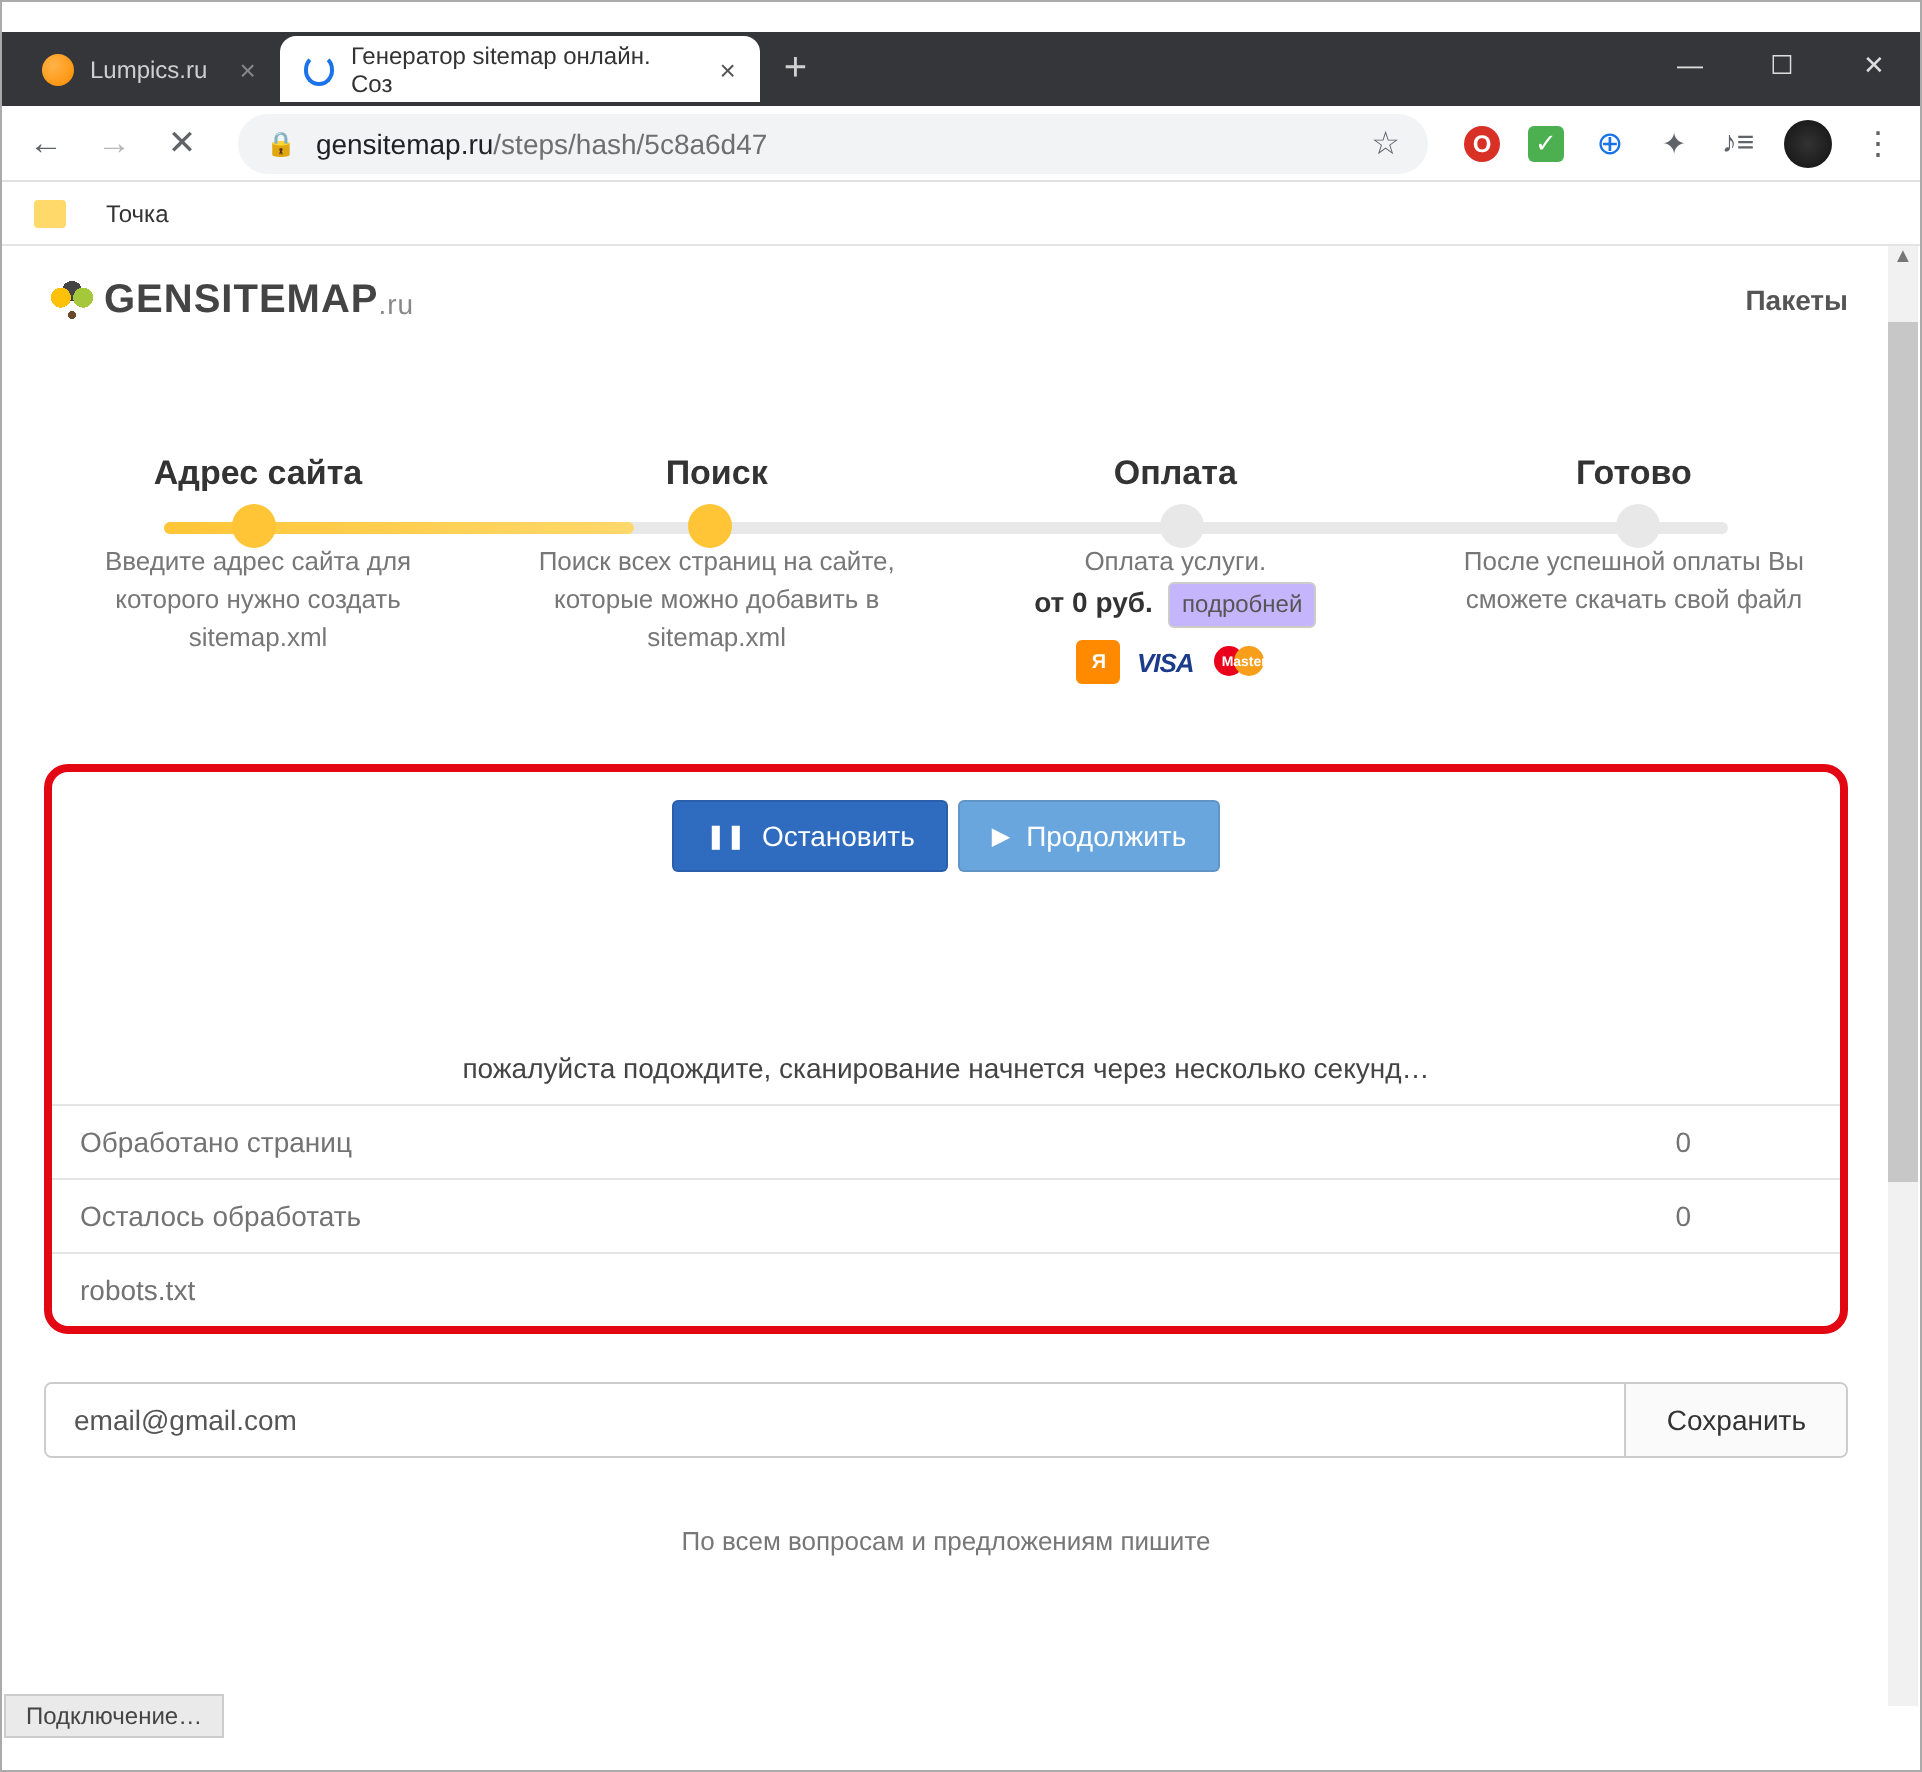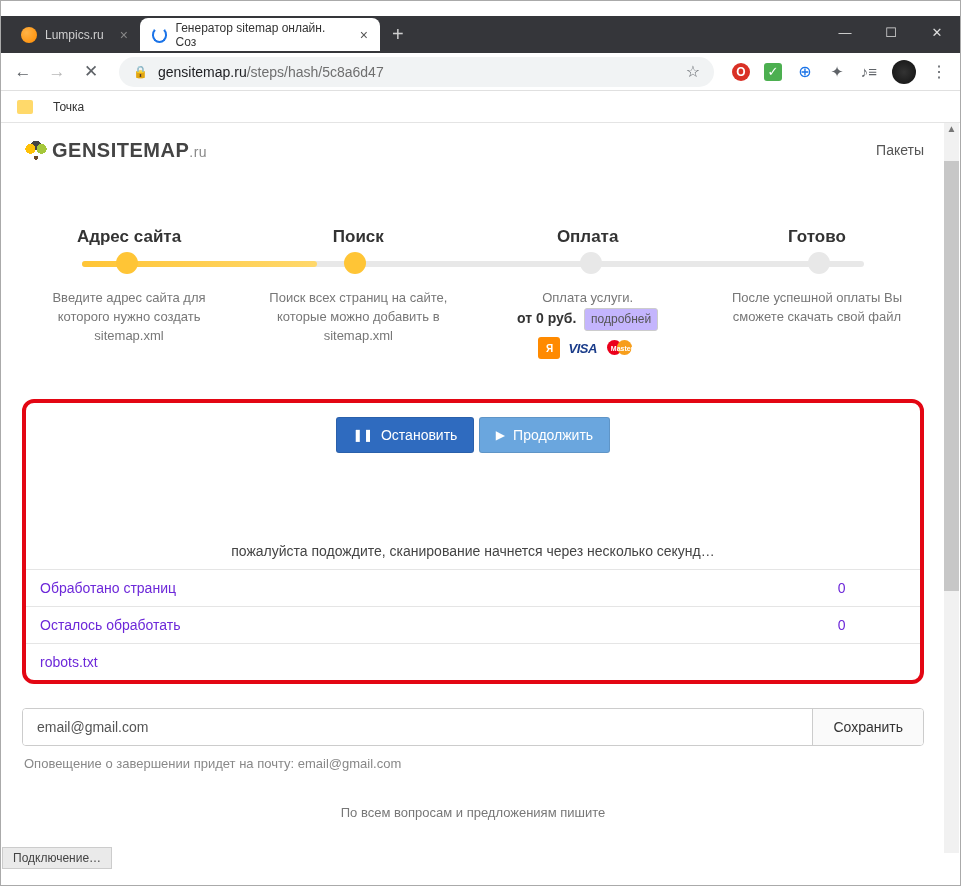--- a/index.html
+++ b/index.html
@@ -41,26 +41,26 @@
 .book .fold{width:16px;height:14px;background:#ffd96a;border-radius:2px}
 
 .viewport{position:absolute;top:122px;left:1px;right:16px;bottom:32px;overflow:hidden;background:#fff}
 .scrollbar{position:absolute;right:1px;top:122px;width:15px;bottom:32px;background:#f1f1f1}
 .scrollbar .thumb{width:15px;height:430px;background:#c7c7c7;margin-top:20px}
 .scrollbar .arr{height:18px;text-align:center;font-size:10px;color:#777}
 .header{height:54px;display:flex;align-items:center;padding:0 20px;justify-content:space-between}
 .logo{display:flex;align-items:flex-end;gap:2px;font-weight:bold;font-size:20px;color:#444;letter-spacing:.5px}
 .logo .tree{width:28px;height:22px;background:radial-gradient(circle at 50% 80%,#6b4a2b 0 2px,transparent 2px),radial-gradient(circle at 30% 40%,#ffc107 0 5px,transparent 5px),radial-gradient(circle at 70% 40%,#a5c73b 0 5px,transparent 5px),radial-gradient(circle at 50% 25%,#444 0 5px,transparent 5px)}
 .logo .ru{color:#888;font-size:14px;font-weight:normal;margin-left:-2px;margin-bottom:2px}
-.pkts{color:#555;font-weight:normal;font-size:14px}
+.pkts{color:#555;font-weight:bold;font-size:14px}
 
 .steps{margin-top:50px;position:relative;padding:0 30px}
 .steprow{display:flex;justify-content:space-between}
 .step{width:22%;text-align:center}
-.step h3{font-size:17px;font-weight:bold;color:#333;margin-bottom:42px}
+.step h3{font-size:17px;font-weight:bold;color:#333;margin-bottom:25px}
 .step p{font-size:13px;color:#777;line-height:1.45}
 .step .price{color:#333;font-weight:bold;font-size:14px}
 .detbtn{display:inline-block;border:1px solid #ccc;background:#c4b5fd;border-radius:3px;font-size:12px;color:#555;padding:2px 6px;margin-left:4px}
 .payicons{margin-top:6px;display:flex;justify-content:center;gap:4px;align-items:center}
 .pi{height:22px;padding:0 4px;border-radius:3px;font-size:10px;font-weight:bold;display:flex;align-items:center}
 .pi.yk{background:#ff8a00;color:#fff;width:22px;justify-content:center}
 .pi.visa{color:#1a3c8a;font-style:italic;font-size:13px;letter-spacing:-.5px}
 .pi.mc{position:relative;width:32px}
 .pi.mc::before,.pi.mc::after{content:"";position:absolute;width:15px;height:15px;border-radius:50%;top:3px}
 .pi.mc::before{background:#eb001b;left:2px}
@@ -77,21 +77,21 @@
 .dot.d4{right:calc(12.5% - 4px)}
 
 .panel{margin:40px 20px 0;border:4px solid #e30613;border-radius:12px;padding:14px 0 0}
 .btnrow{text-align:center;margin-bottom:80px}
 .btn{display:inline-flex;align-items:center;gap:8px;color:#fff;font-size:14px;padding:9px 16px;border-radius:3px;border:1px solid rgba(0,0,0,.1)}
 .btn.stop{background:#2f6bbf}
 .btn.cont{background:#6aa6de}
 .btn .ico{font-size:12px}
 .wait{text-align:center;font-weight:normal;color:#444;font-size:14px;padding:10px 0}
 .tbl{width:100%;border-collapse:collapse}
-.tbl td{border-top:1px solid #e5e5e5;padding:10px 14px;font-size:14px;color:#6d28d9}
+.tbl td{border-top:1px solid #e5e5e5;padding:10px 14px;font-size:14px;color:#737373}
 .tbl td:nth-child(2){text-align:center}
 
 .emailrow{margin:24px 20px 10px;display:flex;border:1px solid #ccc;border-radius:4px;overflow:hidden}
 .emailrow input{flex:1;border:none;padding:10px 14px;font-size:14px;color:#555;outline:none}
 .emailrow .save{padding:10px 20px;border-left:1px solid #ccc;background:#fafafa;font-size:14px;color:#333}
 .note{margin:4px 22px;font-size:13px;color:#888}
 .foot{text-align:center;color:#777;font-size:13px;margin-top:34px}
 
 .statusbar{position:absolute;bottom:16px;left:1px;height:22px;background:#eaeaea;border:1px solid #ccc;font-size:12px;color:#444;padding:3px 10px;z-index:5}
 </style>
@@ -221,21 +221,20 @@
             <td></td>
           </tr>
     </tbody>
       </table>
   </div>
 
   <div class="emailrow">
     <input type="text" value="email@gmail.com" style="">
     <div class="save">Сохранить</div>
   </div>
-  <div class="note">Оповещение о завершении придет на почту: email@gmail.com</div>
 
   <div class="foot">По всем вопросам и предложениям пишите</div>
 </div>
 
 <div class="scrollbar">
   <div class="arr">▲</div>
   <div class="thumb"></div>
 </div>
 
 <div class="statusbar">Подключение…</div>

